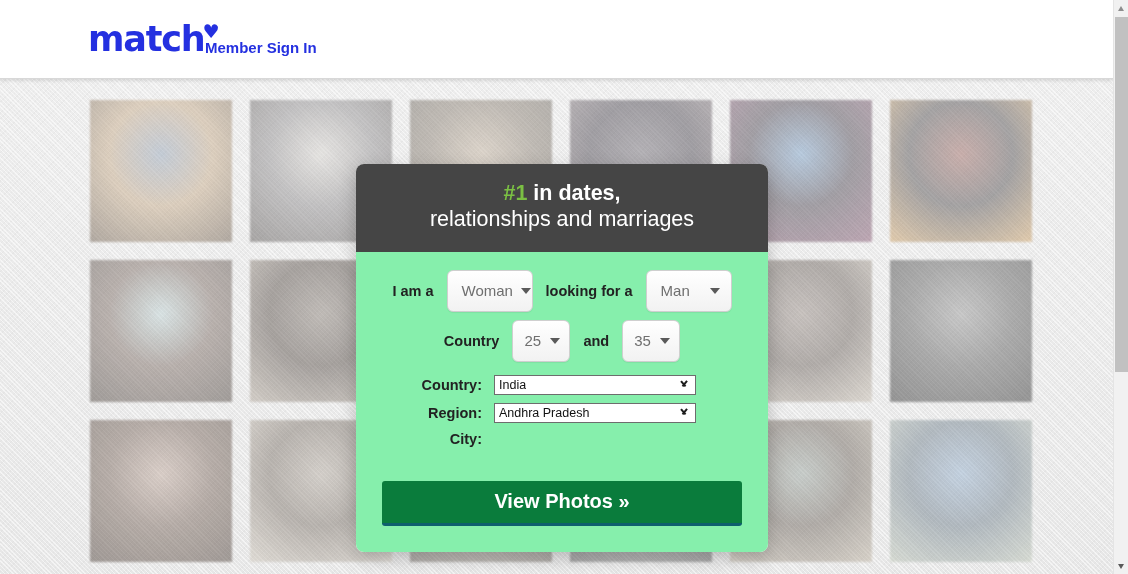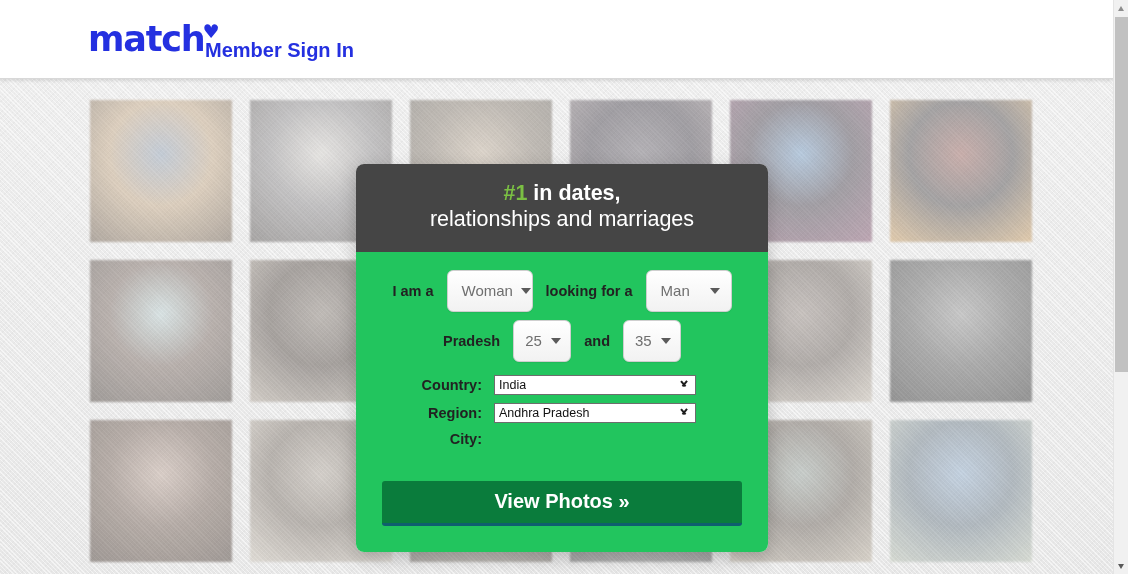--- a/index.html
+++ b/index.html
@@ -51,21 +51,21 @@
   }
   #logo .heart {
     font-size: 19px;
     vertical-align: super;
     margin-left: -2px;
     letter-spacing: 0;
   }
   #signin {
     position: absolute;
     left: 205px; top: 39px;
-    font-size: 20px;
+    font-size: 15px;
     font-weight: 700;
     color: #2430e0;
     text-decoration: none;
     cursor: pointer;
   }
 
   
   #page-bg {
     position: absolute;
     left: 0; top: 79px;
@@ -120,21 +120,21 @@
     white-space: nowrap;
   }
   #promo-head .l1 .num { color: #7bc043; }
   #promo-head .l2 {
     font-size: 21.5px;
     font-weight: 400;
     line-height: 1.22;
     white-space: nowrap;
   }
 
-  #promo-body { padding: 18px 26px 26px; background: #22c55e; }
+  #promo-body { padding: 18px 26px 26px; background: #86efac; }
 
   .row {
     display: flex;
     align-items: center;
     justify-content: center;
   }
   .row-seek { margin-bottom: 8px; }
   .row-age  { margin-bottom: 13px; }
 
   .lbl {
@@ -330,21 +330,21 @@
             <span class="caret"></span>
           </div>
           <span class="lbl lbl-look">looking for a</span>
           <div class="pill pill-gender">
             <span>Man</span>
             <span class="caret"></span>
           </div>
         </div>
 
         <div class="row row-age">
-          <span class="lbl lbl-between">Pradesh</span>
+          <span class="lbl lbl-between">Country</span>
           <div class="pill pill-age">
             <span>25</span>
             <span class="caret"></span>
           </div>
           <span class="lbl lbl-and">and</span>
           <div class="pill pill-age">
             <span>35</span>
             <span class="caret"></span>
           </div>
         </div>

